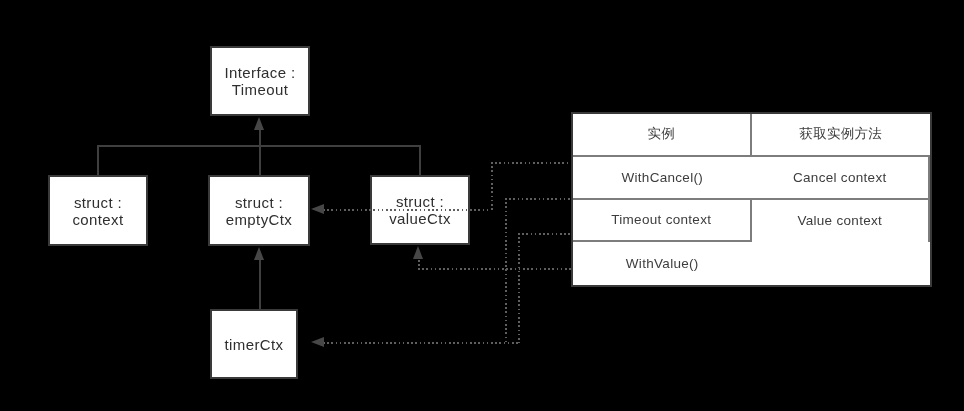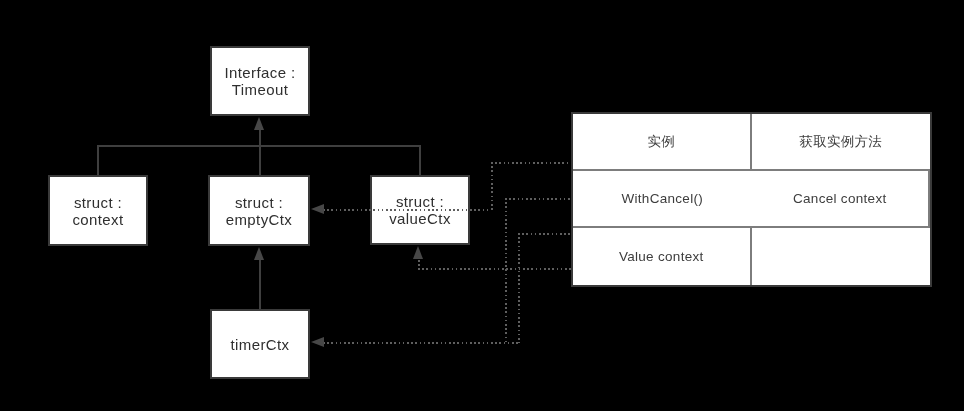--- a/index.html
+++ b/index.html
@@ -37,21 +37,21 @@
     color: var(--text);
     font-size: 15px;
     line-height: 17px;
     letter-spacing: 0.4px;
     text-align: center;
   }
   .node-interface { left: 210px; top: 46px;  width: 100px; height: 70px; }
   .node-empty     { left: 48px;  top: 175px; width: 100px; height: 71px; }
   .node-cancel    { left: 208px; top: 175px; width: 102px; height: 71px; }
   .node-value     { left: 370px; top: 175px; width: 100px; height: 70px; }
-  .node-timer     { left: 210px; top: 309px; width: 100px; height: 70px; }
+  .node-timer     { left: 210px; top: 309px; width: 88px; height: 70px; }
 
   
   .sline { position: absolute; background: var(--line); z-index: 1; }
 
   
   .dline-h {
     position: absolute; height: 2px; z-index: 5;
     background-image: repeating-linear-gradient(to right, var(--dotted) 0 1.6px, transparent 1.6px 4.2px);
   }
   .dline-v {
@@ -149,17 +149,19 @@
   <div class="arrow arrow-up" style="left:413px; top:246px;"></div>
 
   <div class="ctable">
     <div class="cell col1">实例</div>
     <div class="cell">获取实例方法</div>
 
     <div class="cell">WithCancel()</div>
     <div class="cell col1">Cancel context</div>
 
 
+    <div class="cell col1">Timeout context</div>
 
     <div class="cell col1 lastrow">Value context</div>
+    <div class="cell lastrow">WithValue()</div>
   </div>
 
 </div>
 
 </body></html>

